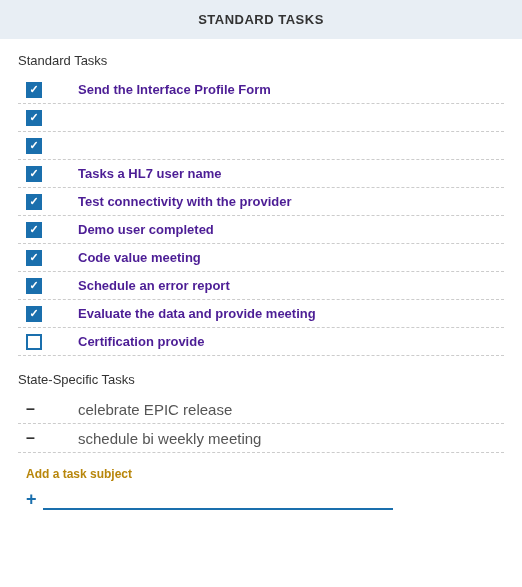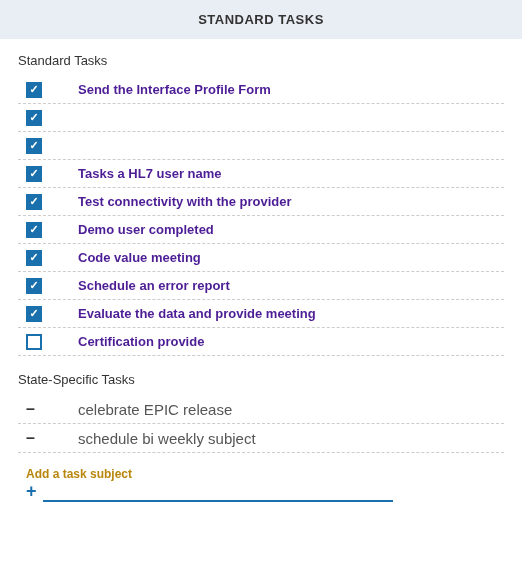--- a/index.html
+++ b/index.html
@@ -110,21 +110,21 @@
 
     .add-task-area {
       margin-top: 14px;
       padding-left: 8px;
     }
 
     .add-task-label {
       font-size: 12px;
       color: #b8860b;
       font-weight: bold;
-      margin-bottom: 0;
+      margin-bottom: 8px;
       cursor: pointer;
     }
 
     .add-task-row {
       display: flex;
       align-items: center;
     }
 
     .plus-icon {
       font-size: 18px;
@@ -238,21 +238,21 @@
   <div class="section-gap">
     <div class="section-title">State-Specific Tasks</div>
     <div class="task-list">
 
     <div class="task-row">
           <div class="dash-col">–</div>
           <span class="state-task-label">celebrate EPIC release</span>
         </div>
         <div class="task-row">
           <div class="dash-col">–</div>
-          <span class="state-task-label">schedule bi weekly subject</span>
+          <span class="state-task-label">schedule bi weekly meeting</span>
         </div>
       </div>
   </div>
 
   <div class="add-task-area">
     <div class="add-task-label">Add a task subject</div>
     <div class="add-task-row">
       <span class="plus-icon">+</span>
       <input class="add-task-input" type="text" value="" style="">
     </div>

